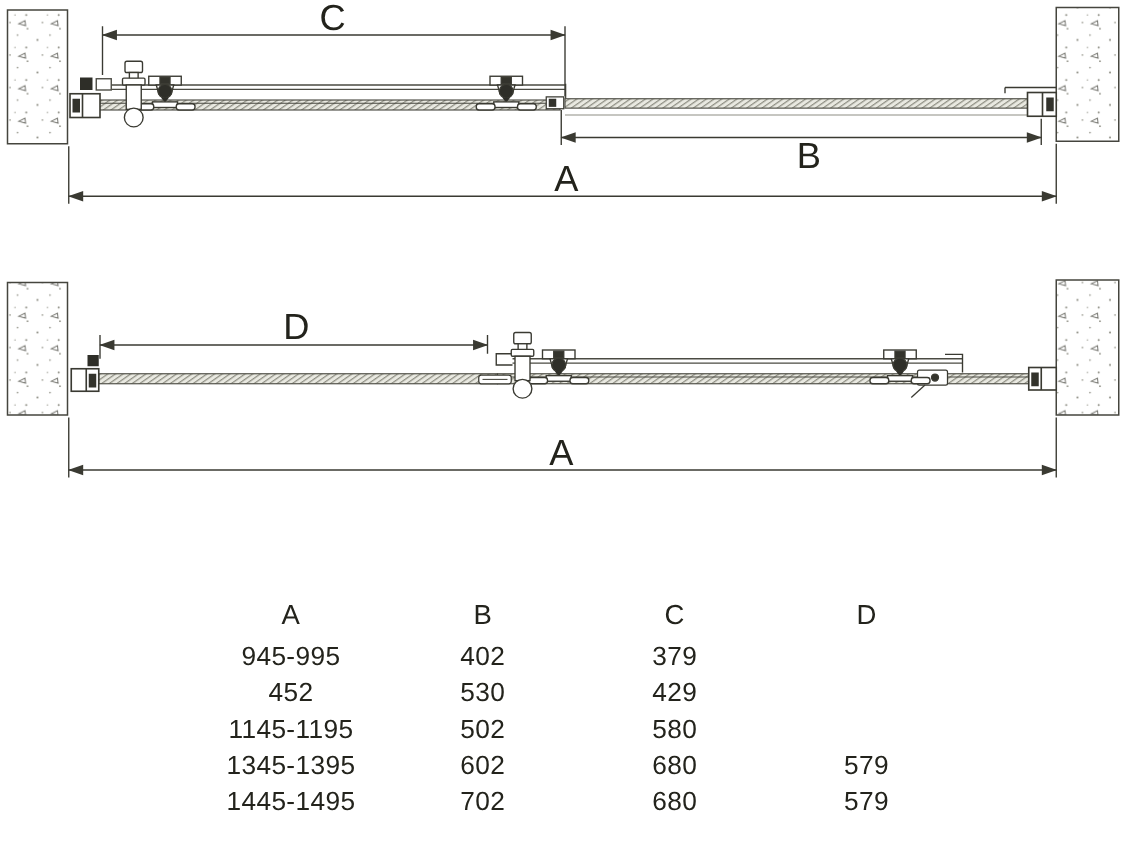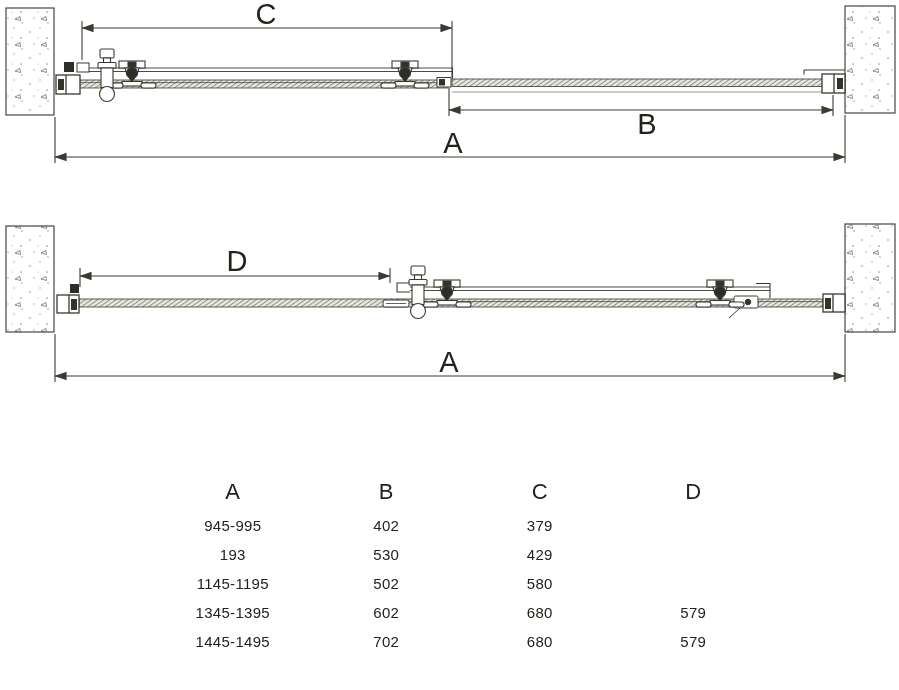--- a/index.html
+++ b/index.html
@@ -3,21 +3,21 @@
 <meta charset="utf-8">
 <style>
   html,body{margin:0;padding:0;background:#fff;}
   #root{position:relative;width:899px;height:690px;background:#fff;overflow:hidden;
         font-family:"Liberation Sans",sans-serif;}
   svg{display:block;}
   .dimlabel{font-family:"Liberation Sans",sans-serif;font-size:29px;fill:#23231c;}
   .dim-table{position:absolute;left:156px;top:476px;width:614px;color:#23231c;}
   .trow{display:grid;grid-template-columns:repeat(4,153.5px);}
   .thead{height:31px;line-height:31px;font-size:22px;margin-bottom:4px;}
-  .tbody .trow{height:29px;line-height:29px;font-size:15px;}
+  .tbody .trow{height:29px;line-height:29px;font-size:21px;}
   .cell{text-align:center;letter-spacing:.3px;}
 </style>
 </head>
 <body>
 
 <div id="root">
 
 <svg width="899" height="462" viewBox="0 0 899 462">
   <defs>
     <marker id="arr" viewBox="0 0 12 10" refX="11" refY="5" markerWidth="14" markerHeight="11" markerUnits="userSpaceOnUse" orient="auto-start-reverse">
@@ -190,21 +190,21 @@
     <div class="cell">C</div>
     <div class="cell">D</div>
   </div>
   <div class="tbody">
     <div class="trow">
       <div class="cell">945-995</div>
       <div class="cell">402</div>
       <div class="cell">379</div>
     </div>
     <div class="trow">
-      <div class="cell">193</div>
+      <div class="cell">452</div>
       <div class="cell">530</div>
       <div class="cell">429</div>
     </div>
     <div class="trow">
       <div class="cell">1145-1195</div>
       <div class="cell">502</div>
       <div class="cell">580</div>
     </div>
     <div class="trow">
       <div class="cell">1345-1395</div>

